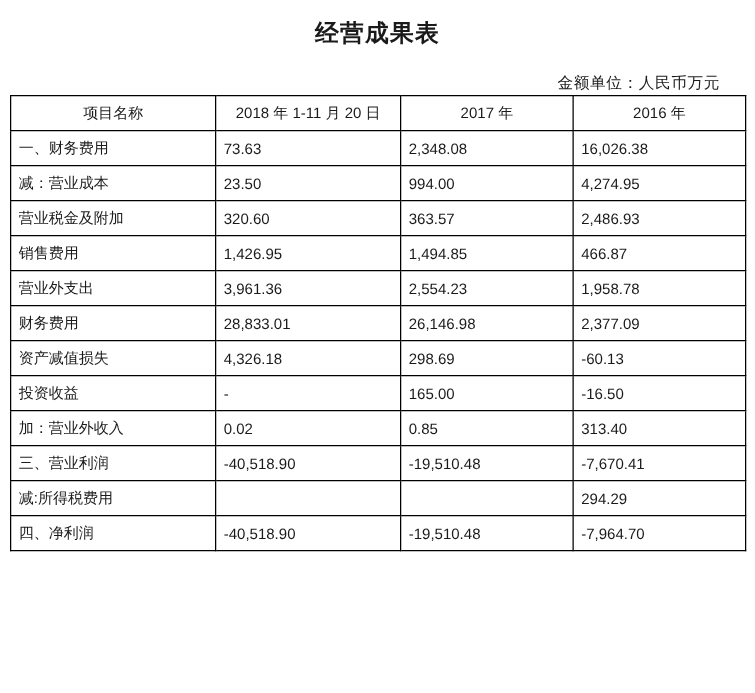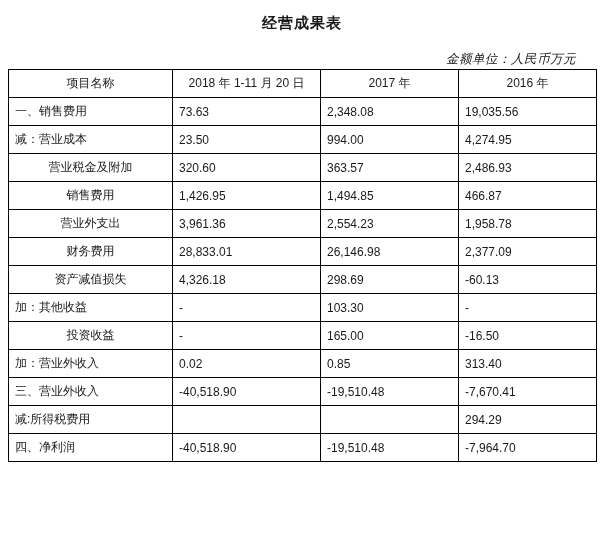--- a/index.html
+++ b/index.html
@@ -16,33 +16,32 @@
   }
   .page {
     position: relative;
     width: 604px;
     height: 554px;
     box-sizing: border-box;
     padding: 0 8px;
   }
   .doc-title {
     text-align: center;
-    font-size: 15px;
+    font-size: 19px;
     font-weight: bold;
     letter-spacing: 1px;
     margin-top: 14px;
     margin-bottom: 0;
   }
   .unit-line {
     text-align: right;
     font-size: 12.5px;
     margin-top: 18px;
     margin-right: 20px;
     letter-spacing: 0.5px;
-    font-style: italic;
   }
   table.stmt {
     border-collapse: collapse;
     width: 588px;
     margin-top: 1px;
     table-layout: fixed;
   }
   table.stmt td, table.stmt th {
     border: 1px solid #000000;
     height: 28px;
@@ -59,21 +58,21 @@
     text-align: center;
     font-size: 12.5px;
   }
   .lbl {
     text-align: left;
     white-space: nowrap;
   }
   .num {
   }
   .indent-0 { padding-left: 12px; }
-  .indent-1 { padding-left: 34px; text-align: center; }
+  .indent-1 { padding-left: 34px; }
 </style>
 </head>
 <body>
 
 <div class="page">
 
   <div class="doc-title">经营成果表</div>
 
   <div class="unit-line">金额单位：人民币万元</div>
 
@@ -87,24 +86,24 @@
     <thead>
       <tr>
         <th class="hd">项目名称</th>
         <th class="hd">2018 年 1-11 月 20 日</th>
         <th class="hd">2017 年</th>
         <th class="hd">2016 年</th>
       </tr>
     </thead>
     <tbody>
         <tr>
-          <td class="lbl indent-0">一、销售费用</td>
+          <td class="lbl indent-0">一、财务费用</td>
           <td class="num">73.63</td>
           <td class="num">2,348.08</td>
-          <td class="num">19,035.56</td>
+          <td class="num">16,026.38</td>
         </tr>
         <tr>
           <td class="lbl indent-0">减：营业成本</td>
           <td class="num">23.50</td>
           <td class="num">994.00</td>
           <td class="num">4,274.95</td>
         </tr>
         <tr>
           <td class="lbl indent-1">营业税金及附加</td>
           <td class="num">320.60</td>
@@ -129,39 +128,33 @@
           <td class="num">26,146.98</td>
           <td class="num">2,377.09</td>
         </tr>
         <tr>
           <td class="lbl indent-1">资产减值损失</td>
           <td class="num">4,326.18</td>
           <td class="num">298.69</td>
           <td class="num">-60.13</td>
         </tr>
         <tr>
-          <td class="lbl indent-0">加：其他收益</td>
-          <td class="num">-</td>
-          <td class="num">103.30</td>
-          <td class="num">-</td>
-        </tr>
-        <tr>
           <td class="lbl indent-1">投资收益</td>
           <td class="num">-</td>
           <td class="num">165.00</td>
           <td class="num">-16.50</td>
         </tr>
         <tr>
           <td class="lbl indent-0">加：营业外收入</td>
           <td class="num">0.02</td>
           <td class="num">0.85</td>
           <td class="num">313.40</td>
         </tr>
         <tr>
-          <td class="lbl indent-0">三、营业外收入</td>
+          <td class="lbl indent-0">三、营业利润</td>
           <td class="num">-40,518.90</td>
           <td class="num">-19,510.48</td>
           <td class="num">-7,670.41</td>
         </tr>
         <tr>
           <td class="lbl indent-0">减:所得税费用</td>
           <td class="num"></td>
           <td class="num"></td>
           <td class="num">294.29</td>
         </tr>

